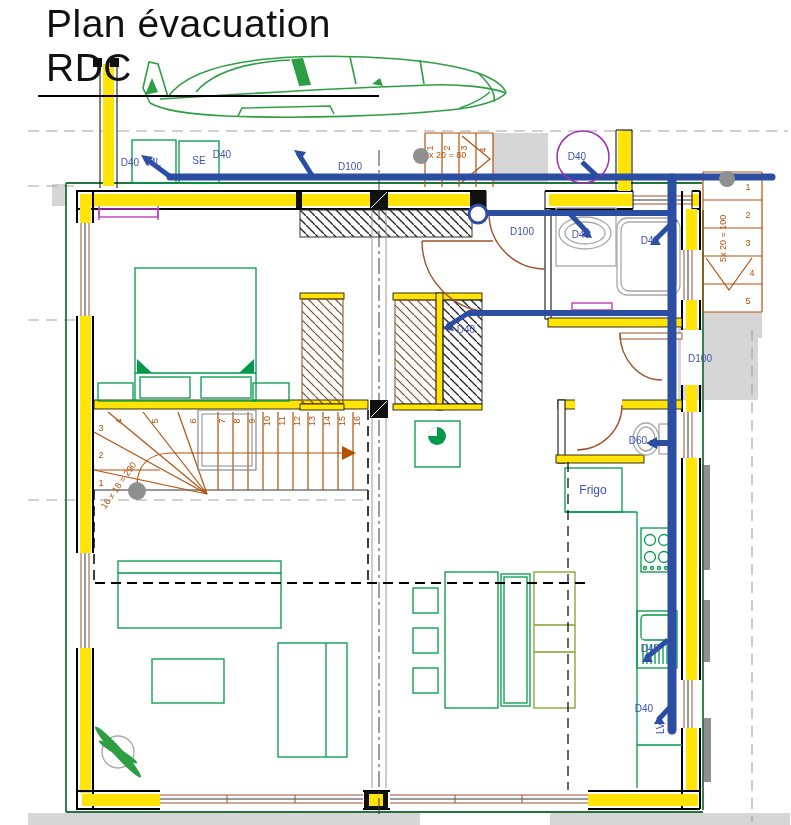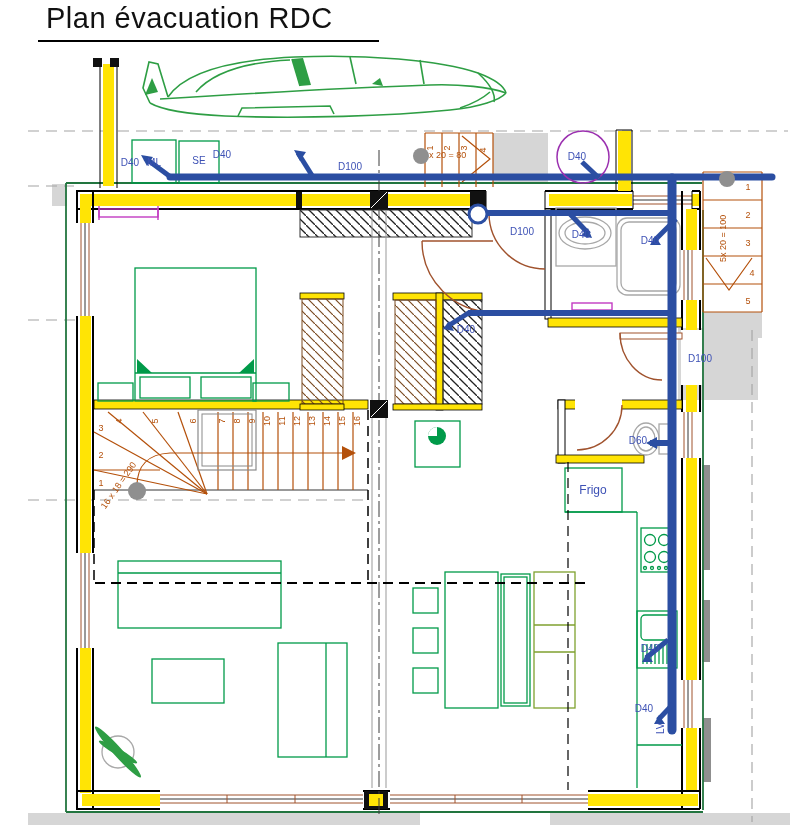--- a/index.html
+++ b/index.html
@@ -1,18 +1,18 @@
 <!DOCTYPE html>
 <html style="--pipe_blue: #2B4EA2; --label_blue: #3D51B5; --insulation_yellow: #FFE405; --furniture_green: #009A49; --banquette_olive: #7FA12F; --boundary_green: #22753F; --stair_orange: #B4500A; --door_brown: #A0522D; --accent_magenta: #C23BC2; --vent_purple: #9B30B0; --paving_gray: #D6D6D6; --fixture_gray: #A8A8A8; --car_green: #2E9E44;"><head>
 <meta charset="utf-8">
 <style>
   html,body{margin:0;padding:0;background:#fff;width:791px;height:825px;overflow:hidden}
   body{font-family:"Liberation Sans",sans-serif;position:relative}
   #plan{position:absolute;left:0;top:0}
-  .title{position:absolute;left:38px;top:2px;width:333px;font-size:29px;color:#111;
+  .title{position:absolute;left:38px;top:2px;width:333px;font-size:39px;color:#111;
          border-bottom:2.5px solid #000;padding:0 0 5px 8px;letter-spacing:.5px;z-index:5}
   svg text{font-family:"Liberation Sans",sans-serif}
   .wallline{stroke:#000;stroke-width:2;fill:none}
   .thin{stroke:#000;stroke-width:1;fill:none}
   .thin8{stroke:#000;stroke-width:.8;fill:none}
   .yellow{fill:var(--insulation_yellow)}
   .ywall{fill:var(--insulation_yellow);stroke:#000;stroke-width:.8}
   .white{fill:#fff}
   .green{stroke:var(--furniture_green);fill:none;stroke-width:1.3}
   .greenf{fill:var(--furniture_green)}

